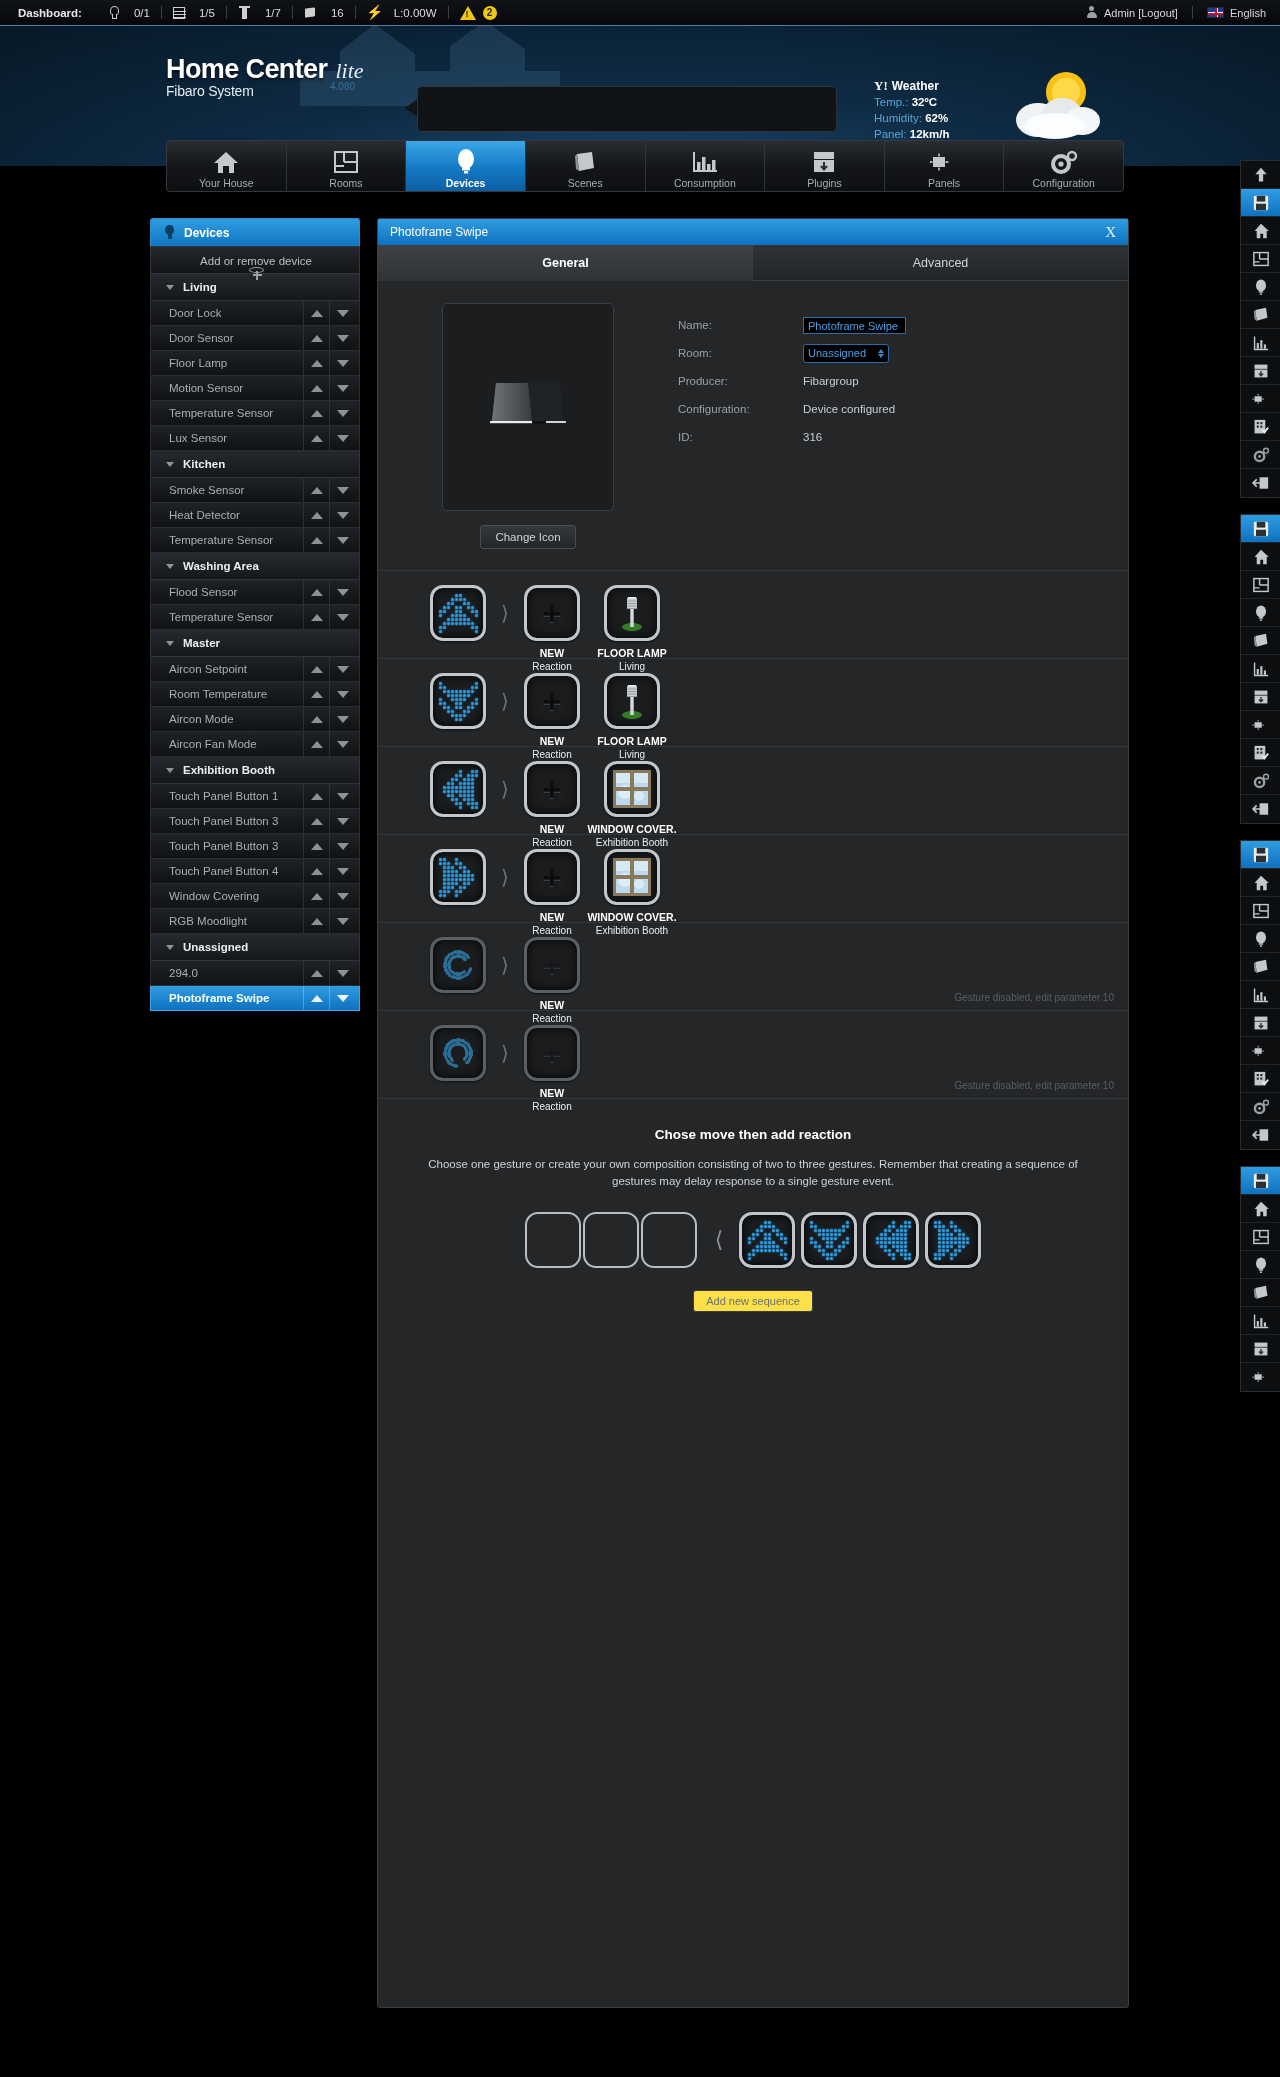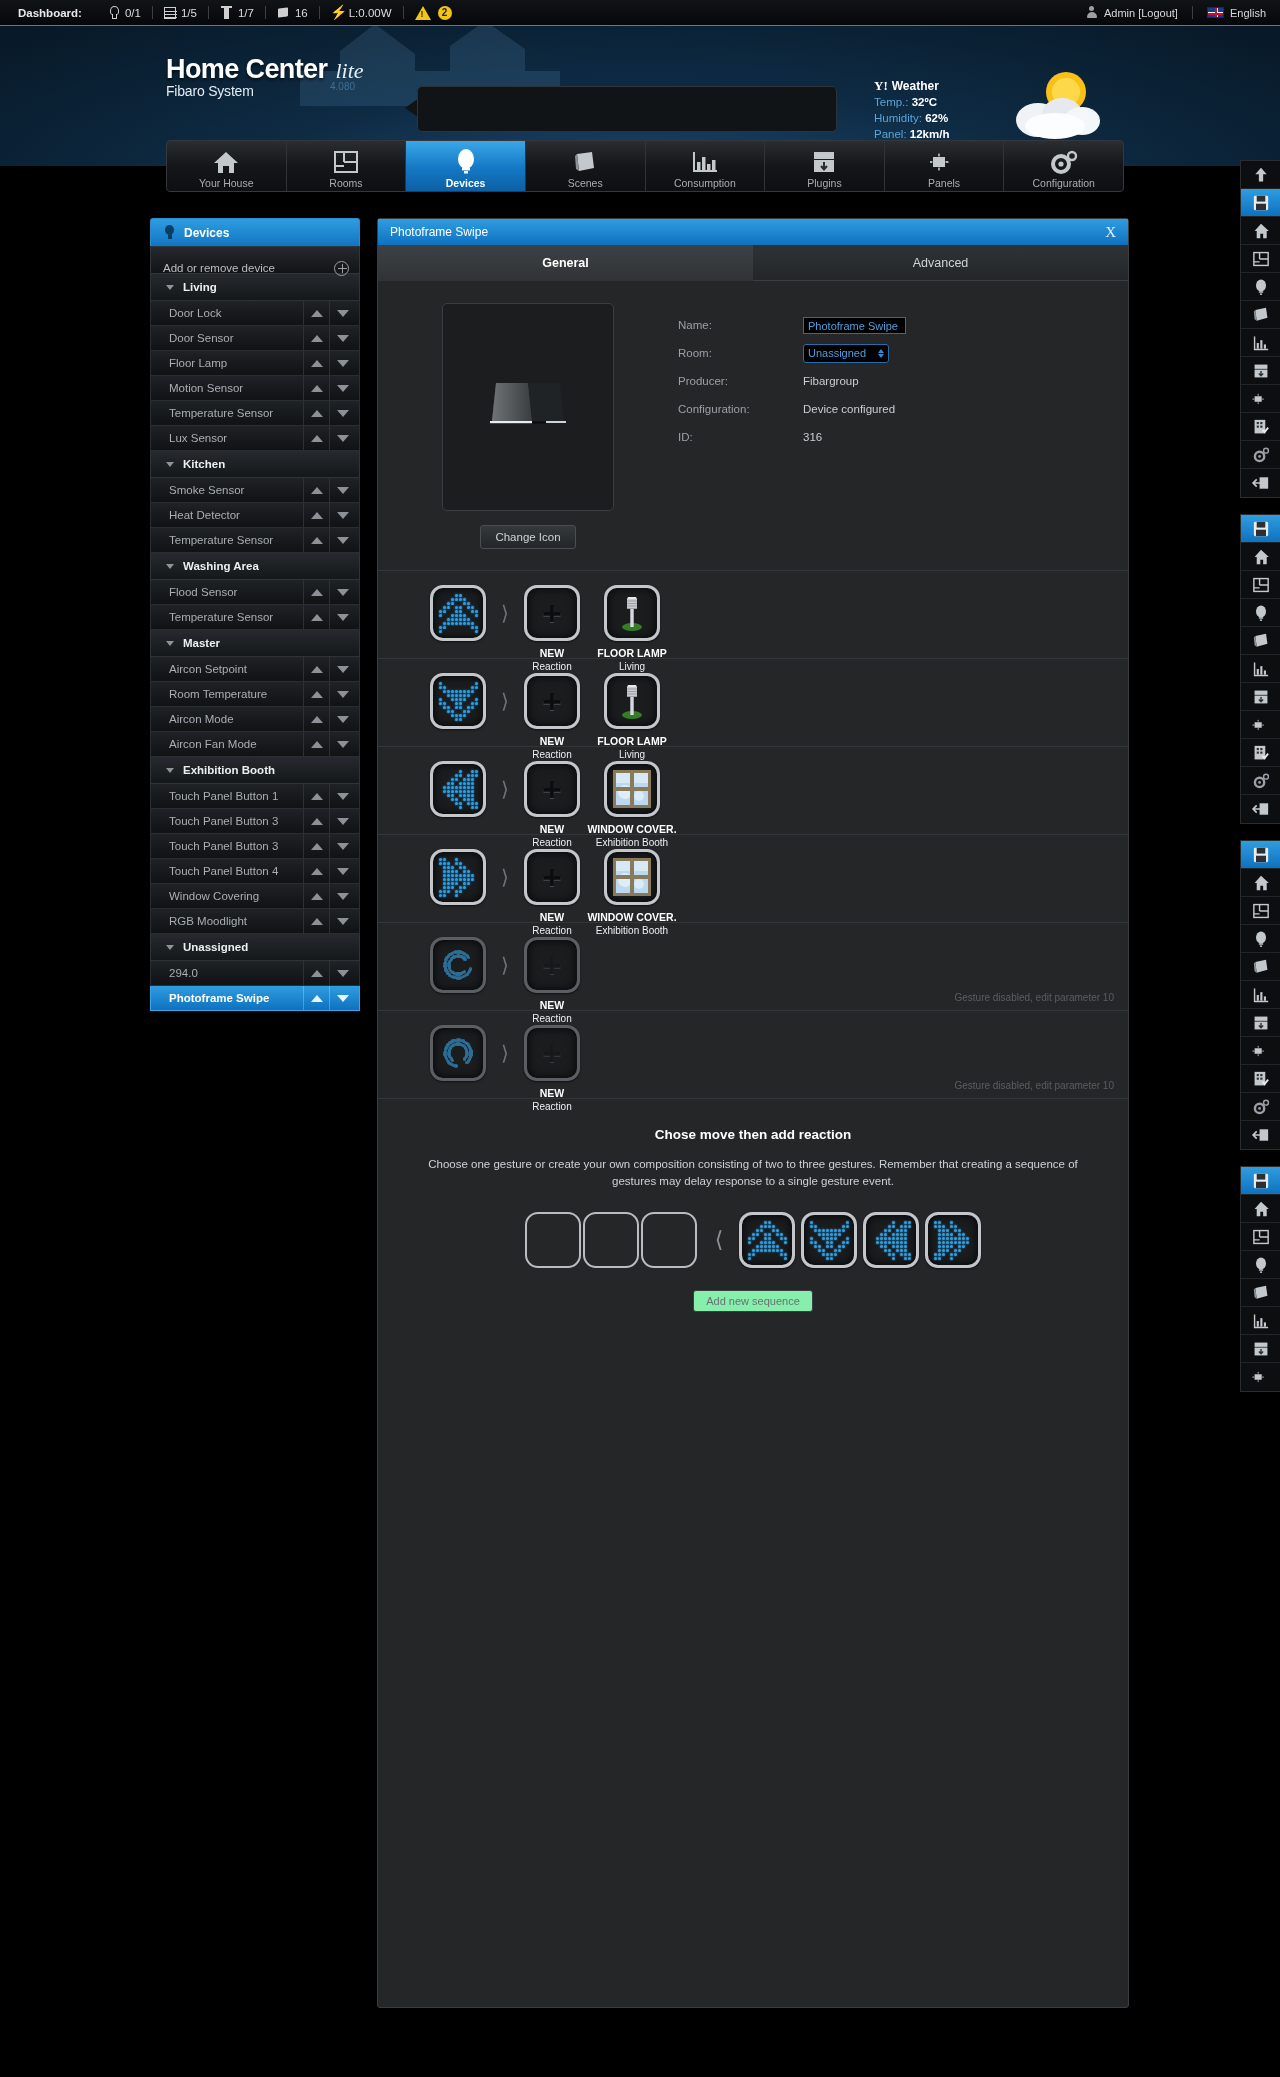--- a/index.html
+++ b/index.html
@@ -15,21 +15,21 @@
   
   .topbar {
     position: absolute; left: 0; top: 0; width: 1280px; height: 26px;
     background: linear-gradient(180deg,#111417 0%,#05070a 100%);
     border-bottom: 1px solid #4a7fa5;
     display: flex; align-items: center;
     font-size: 11px;
   }
   .topbar-left { display: flex; align-items: center; padding-left: 18px; gap: 0px; }
   .tb-label { font-weight: bold; color: #e8e8e8; font-size: 11.5px; margin-right: 14px; }
-  .tb-item { display: flex; align-items: center; gap: 5px; padding: 0 11px; color: #dcdcdc; font-size: 11.5px; }
+  .tb-item { display: flex; align-items: center; gap: 14px; padding: 0 11px; color: #dcdcdc; font-size: 11.5px; }
   .tb-sep { width: 1px; height: 13px; background: #3a3f44; }
   .tb-ico { display: inline-block; width: 13px; height: 14px; position: relative; }
 
   .ic-bulb::before { content:""; position:absolute; left:3px; top:0; width:7px; height:8px; border:1.4px solid #cfcfcf; border-radius:50% 50% 45% 45%; border-bottom-color:transparent;}
   .ic-bulb::after { content:""; position:absolute; left:5px; top:8px; width:3px; height:4px; border-bottom:1.4px solid #cfcfcf; border-left:1.4px solid #cfcfcf; border-right:1.4px solid #cfcfcf;}
   .ic-blind { border:1.4px solid #cfcfcf; width:12px; height:12px; }
   .ic-blind::before{content:"";position:absolute;left:0;top:3px;width:12px;height:1.2px;background:#cfcfcf;box-shadow:0 3px 0 #cfcfcf,0 6px 0 #cfcfcf;}
   .ic-door::before{content:"";position:absolute;left:4px;top:1px;width:5px;height:12px;background:#cfcfcf;}
   .ic-door::after{content:"";position:absolute;left:1px;top:0px;width:11px;height:2px;background:#cfcfcf;}
   .ic-scene::before{content:"";position:absolute;left:1px;top:2px;width:10px;height:9px;background:#cfcfcf;transform:skewY(-8deg);border-radius:1px;}
@@ -102,21 +102,21 @@
     height:28px; background:linear-gradient(180deg,#2f9de0 0%,#1175c2 100%);
     border-radius:3px 3px 0 0; display:flex; align-items:center; gap:8px; padding-left:12px;
     color:#fff; font-weight:bold; font-size:12px; border:1px solid #2a8ccb; border-bottom:none;
   }
   .sb-head .bulb { width:13px;height:16px;position:relative;}
   .sb-head .bulb::before{content:"";position:absolute;left:2px;top:0;width:9px;height:10px;border-radius:50%;background:#0b3e63;}
   .sb-head .bulb::after{content:"";position:absolute;left:4.5px;top:9px;width:4px;height:5px;background:#0b3e63;}
   .sb-add {
     height:28px; background:linear-gradient(180deg,#26292d 0%,#121417 100%);
     border:1px solid #32363b; display:flex; align-items:center; justify-content:space-between;
-    padding:16px 10px 0 12px; font-size:11.5px; color:#b9bec3;
+    padding:8px 10px 0 12px; font-size:11.5px; color:#b9bec3;flex-direction:column;
   }
   .plus-circ { width:15px;height:15px;border:1.4px solid #9aa0a6;border-radius:50%;position:relative;}
   .plus-circ::before{content:"";position:absolute;left:3px;top:6px;width:9px;height:1.5px;background:#9aa0a6;}
   .plus-circ::after{content:"";position:absolute;left:6.5px;top:2.5px;width:1.5px;height:9px;background:#9aa0a6;}
 
   .sb-group {
     height:27px; background:linear-gradient(180deg,#26292d 0%,#15181b 100%);
     border:1px solid #303438; border-top:none; display:flex; align-items:center; gap:9px;
     padding-left:15px; font-size:11.5px; font-weight:bold; color:#eceff2;
   }
@@ -191,21 +191,21 @@
 
   
   .chooser { padding:28px 20px 0 20px; text-align:center;}
   .ch-title { font-size:13.5px; font-weight:bold; color:#fff; }
   .ch-desc { font-size:11.5px; color:#cdd2d6; line-height:17px; margin-top:14px; padding:0 28px;}
   .seq-area { margin-top:22px; display:flex; align-items:center; justify-content:center; gap:0;}
   .slot { width:56px; height:56px; border-radius:13px; border:2px solid #b9bdc1; background:#242628; margin-right:2px;}
   .seq-sep { color:#8c9196; font-size:22px; margin:0 16px; font-family:"Liberation Serif",serif;}
   .palette { display:flex; gap:6px; }
   .add-seq { margin:22px auto 0 auto; display:inline-block; padding:4px 12px; font-size:11px;
-    color:#6b7075; background:#86efac; border:1px solid #3b3f43; border-radius:3px;}
+    color:#6b7075; background:#fde047; border:1px solid #3b3f43; border-radius:3px;}
 
   
   .dots { width:40px; height:40px; position:relative; }
   .dot { position:absolute; width:3.4px; height:3.4px; border-radius:50%; background:#2f9de0;
     box-shadow:0 0 2px #2f9de0;}
   .dot.dimd { background:#2c6e96; box-shadow:none;}
 
   
   .rail { position:absolute; right:0; top:160px; width:40px; }
   .rail-group { margin-bottom:16px; border:1px solid #2a2d30; border-right:none; background:#0c0e10;}

